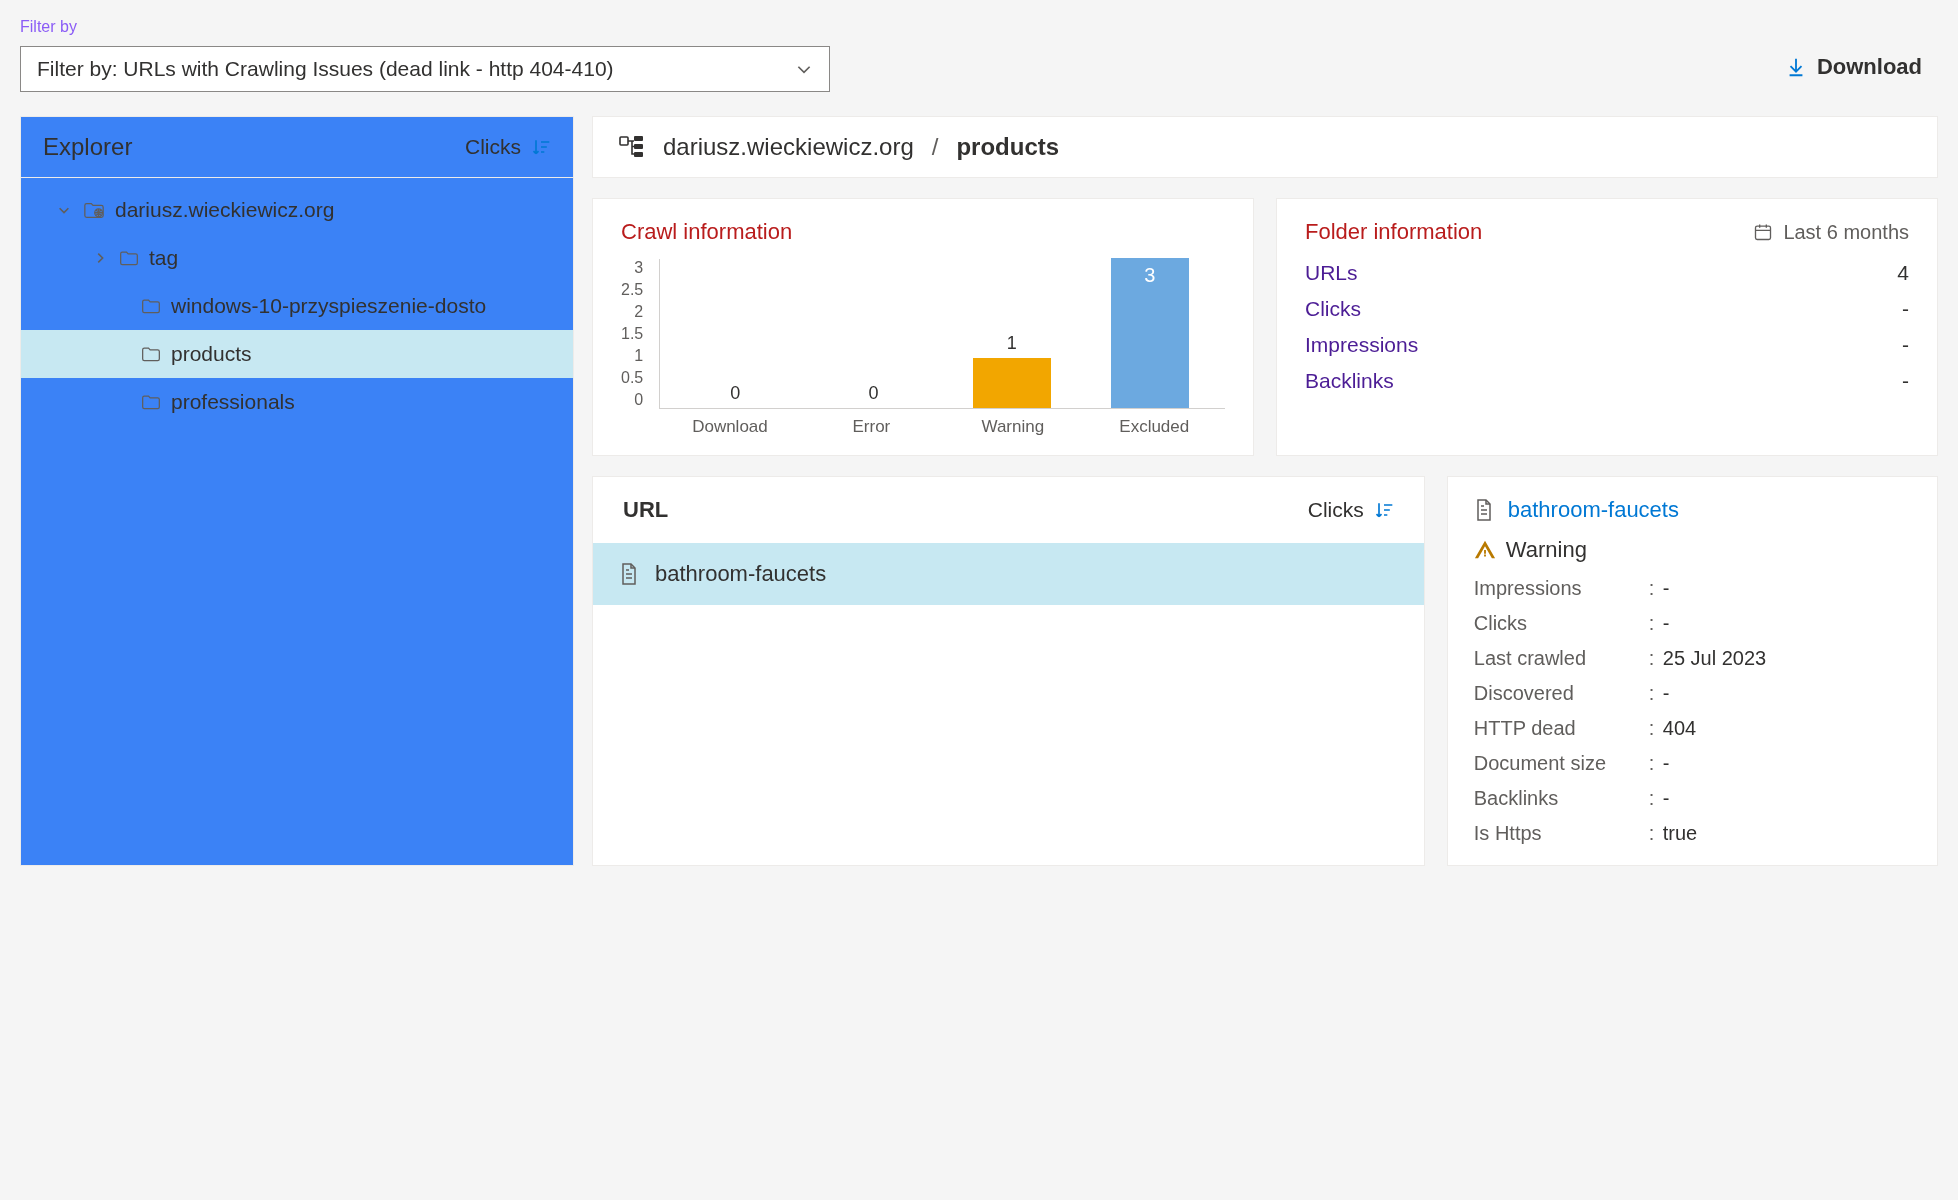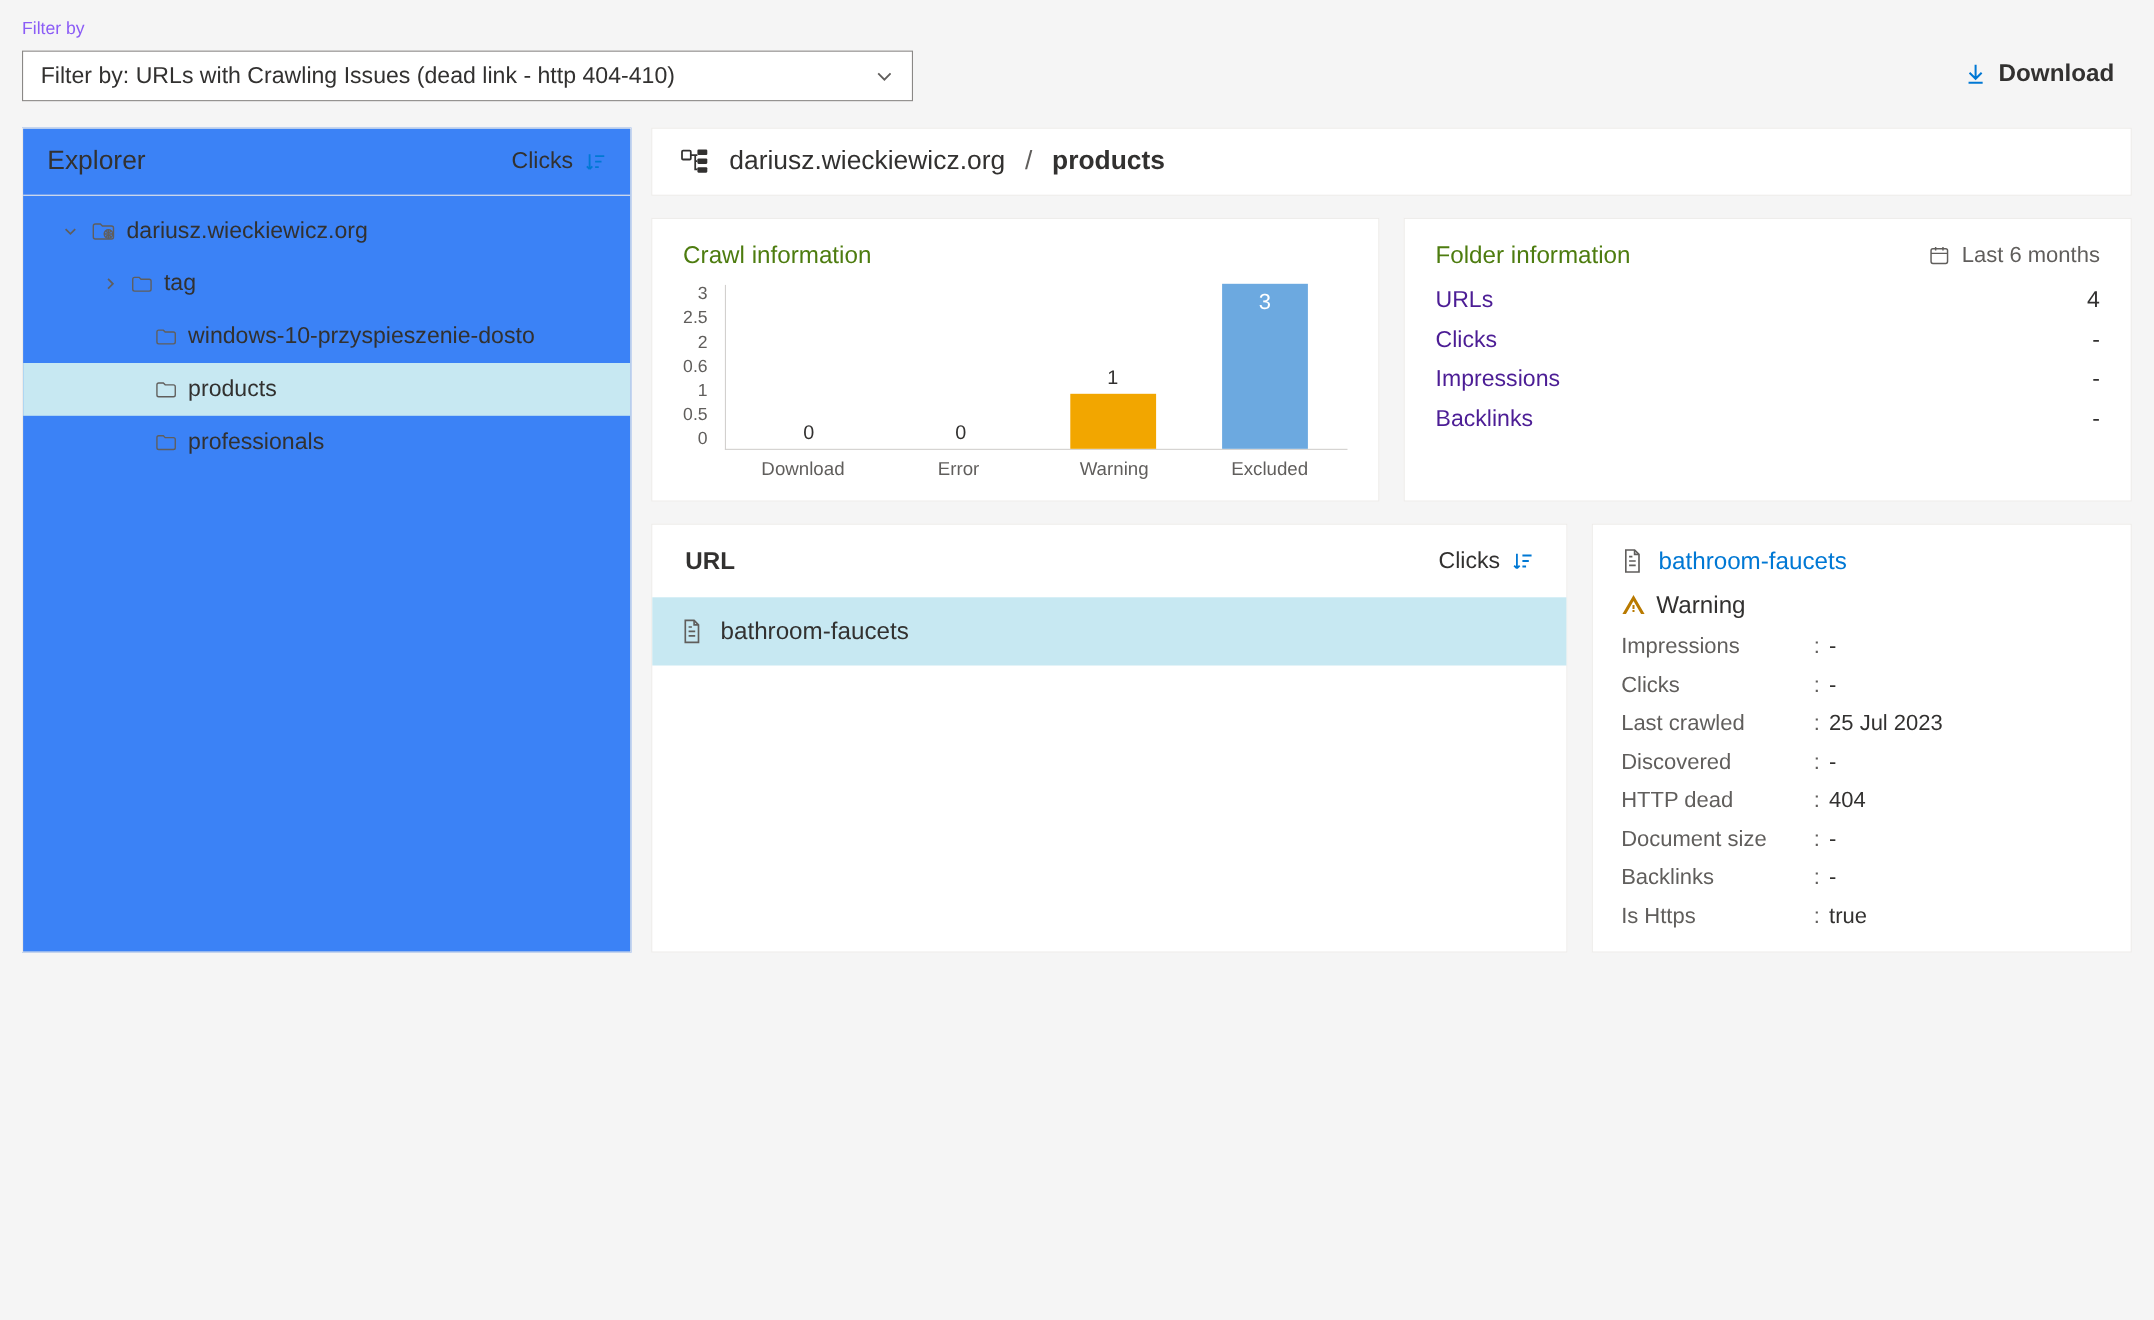--- a/index.html
+++ b/index.html
@@ -85,21 +85,21 @@
     .breadcrumb-bar .current { font-weight: 700; }
     .breadcrumb-bar .site { color: #323130; }
     .info-row { display: flex; gap: 22px; }
     .card {
       background: #fff;
       border: 1px solid #edebe9;
       padding: 20px 28px 18px 28px;
     }
     .card.crawl { flex: 1; }
     .card.folder { flex: 1; }
-    .card-title { font-size: 22px; color: #4d7c0f; margin-bottom: 14px; }
+    .card-title { font-size: 22px; color: #b91c1c; margin-bottom: 14px; }
     .card-head { display: flex; justify-content: space-between; align-items: center; margin-bottom: 16px; }
     .period { display: flex; align-items: center; gap: 10px; color: #605e5c; font-size: 20px; }
     .kv-list { display: flex; flex-direction: column; gap: 12px; }
     .kv { display: flex; justify-content: space-between; font-size: 21px; }
     .kv .k { color: #4c1d95; }
     .kv .v { color: #323130; }
     
     .chart-area { display: flex; gap: 10px; }
     .y-axis { display: flex; flex-direction: column; justify-content: space-between; align-items: flex-end; font-size: 16px; color: #605e5c; height: 150px; padding-right: 6px; }
     .plot { flex: 1; position: relative; }
@@ -264,21 +264,21 @@
     </div>
 
     <div class="info-row">
       <div class="card crawl">
         <div class="card-title">Crawl information</div>
         <div class="chart-area">
           <div class="y-axis">
             <span>3</span>
             <span>2.5</span>
             <span>2</span>
-            <span>0.6</span>
+            <span>1.5</span>
             <span>1</span>
             <span>0.5</span>
             <span>0</span>
           </div>
           <div class="plot">
             <div class="plot-inner">
               <div class="bar-slot">
                 <span class="bar-label-top">0</span>
                 <div class="bar indexed"></div>
               </div>

